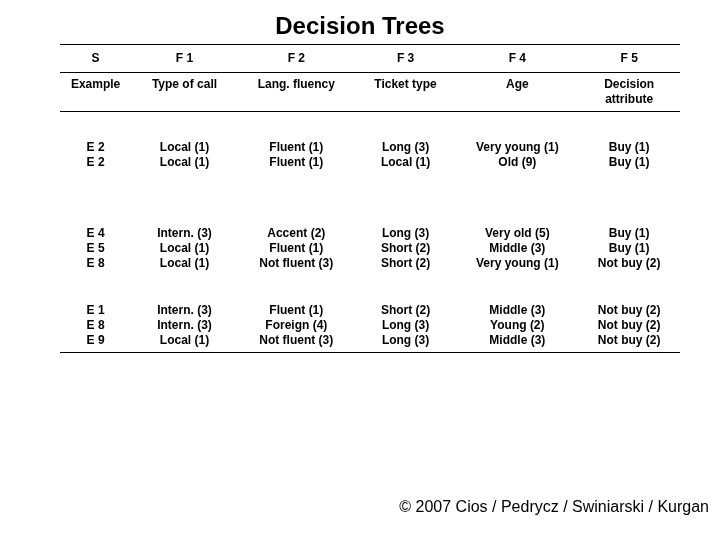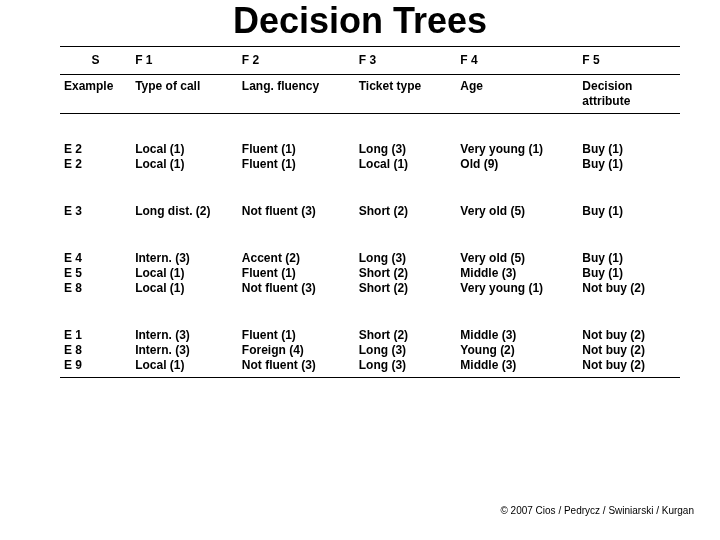--- a/index.html
+++ b/index.html
@@ -12,62 +12,63 @@
     color: #000;
   }
   .slide {
     position: relative;
     width: 720px;
     height: 540px;
   }
   .title {
     text-align: center;
     font-weight: bold;
-    font-size: 36px;
+    font-size: 24px;
+    padding-top: 12px;
     padding-bottom: 4px;
   }
   table.dt {
     border-collapse: collapse;
     margin-left: 60px;
     width: 620px;
     table-layout: fixed;
   }
   table.dt col.c-s  { width: 70px; }
   table.dt col.c-f1 { width: 105px; }
   table.dt col.c-f2 { width: 115px; }
   table.dt col.c-f3 { width: 100px; }
   table.dt col.c-f4 { width: 120px; }
   table.dt col.c-f5 { width: 100px; }
 
   table.dt td, table.dt th {
     font-size: 12px;
     font-weight: bold;
-    text-align: left;
+    text-align: center;
     vertical-align: top;
     padding: 4px 4px;
     line-height: 1.25;
   }
   tr.top-rule td {
     border-top: 1px solid #000;
   }
   tr.bot-rule td {
     border-bottom: 1px solid #000;
   }
   tr.hdr1 td {
     padding-top: 6px;
     padding-bottom: 6px;
   }
   tr.hdr1 td:first-child { text-align: center; }
   tr.spacer td { height: 16px; }
 
   .copyright {
     position: absolute;
-    right: 26px;
+    right: 11px;
     bottom: 24px;
-    font-size: 10px;
+    font-size: 16px;
   }
 
   .multi span { display: block; }
 </style>
 </head>
 <body>
 <div class="slide">
 
 <div class="title">Decision Trees</div>
 
@@ -130,28 +131,20 @@
     <td class="multi">
       <span>Buy (1)</span>
             <span>Buy (1)</span>
     </td>
   </tr>
 
   <tr class="spacer">
           <td colspan="6"></td>
         </tr>
 
-  <tr>
-    <td>E 3</td>
-    <td>Long dist. (2)</td>
-    <td>Not fluent (3)</td>
-    <td>Short (2)</td>
-    <td>Very old (5)</td>
-    <td>Buy (1)</td>
-  </tr>
 
   <tr class="spacer">
           <td colspan="6"></td>
         </tr>
 
   <tr>
     <td class="multi">
       <span>E 4</span>
             <span>E 5</span>
             <span>E 8</span>

